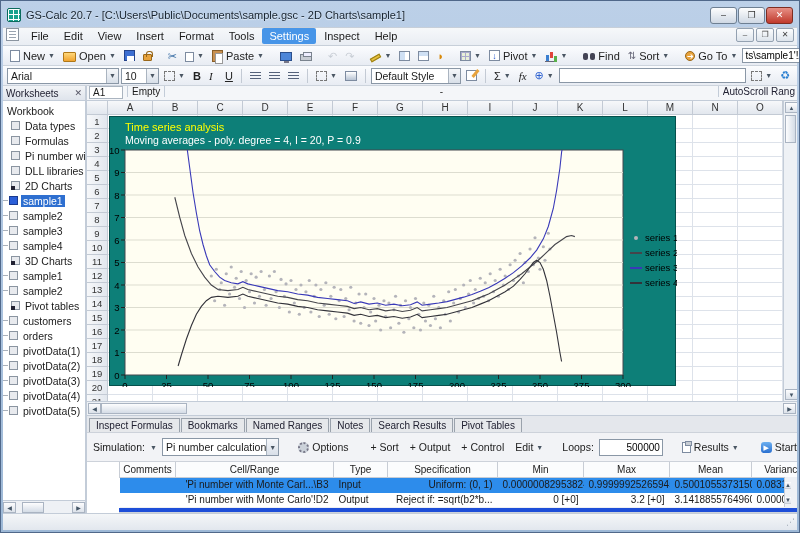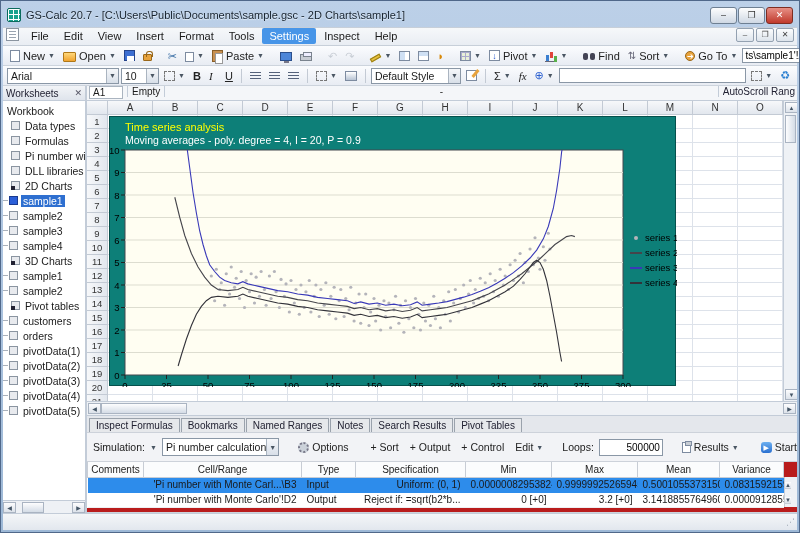--- a/index.html
+++ b/index.html
@@ -134,21 +134,21 @@
   .loops-input{width:64px;height:17px;text-align:right;}
   .ic-gear{width:11px;height:11px;border-radius:50%;border:2px dotted #778;background:#ccd2da;}
   .ic-results{width:9px;height:11px;background:#fff;border:1px solid #7d8ba0;}
   .ic-results::after{content:"";position:absolute;left:2px;top:-2px;width:5px;height:3px;background:#c8cdd4;border:1px solid #7d8ba0;}
   .ic-start{width:11px;height:11px;border-radius:3px;background:linear-gradient(#6db0f0,#2a6fd0);color:#fff;font-size:7px;line-height:11px;text-align:center;}
   .mc-table{border-collapse:collapse;table-layout:fixed;width:696px;font-size:10px;background:#fff;}
   .mc-table th{height:15px;font-weight:normal;background:#fbfcfd;border:1px solid #c8cdd5;border-top:0;text-align:center;color:#222;}
   .mc-table td{height:15px;padding:0 5px;white-space:nowrap;overflow:hidden;border-bottom:1px solid #eef0f3;}
   .mc-table tr.sel td{background:#2d8ceb;border-bottom-color:#2d8ceb;}
   .td-r{text-align:right;} .td-c{text-align:right;}
-  .tablewrap{position:relative;flex:1;background:#b91c1c;border-bottom:1px solid #cdd2da;overflow:hidden;}
+  .tablewrap{position:relative;flex:1;background:#1d4ed8;border-bottom:1px solid #cdd2da;overflow:hidden;margin-left:32px;}
   .mini-scroll{position:absolute;right:0;top:15px;width:13px;height:30px;background:#eef1f5;border-left:1px solid #c8cdd5;}
   .mini-scroll .sbar-btn{width:12px;height:14px;line-height:13px;border:0;border-bottom:1px solid #c8cdd5;background:linear-gradient(#fdfdfe,#dce2ea);}
   
   .statusbar{height:17px;background:linear-gradient(#f4f6f8,#e2e7ee);border-top:1px solid #c3ccd8;display:flex;align-items:center;}
   .grip{margin-left:auto;margin-right:2px;color:#9aa4b0;font-size:9px;}
 </style>
 </head>
 <body>
 
 <div class="win">

